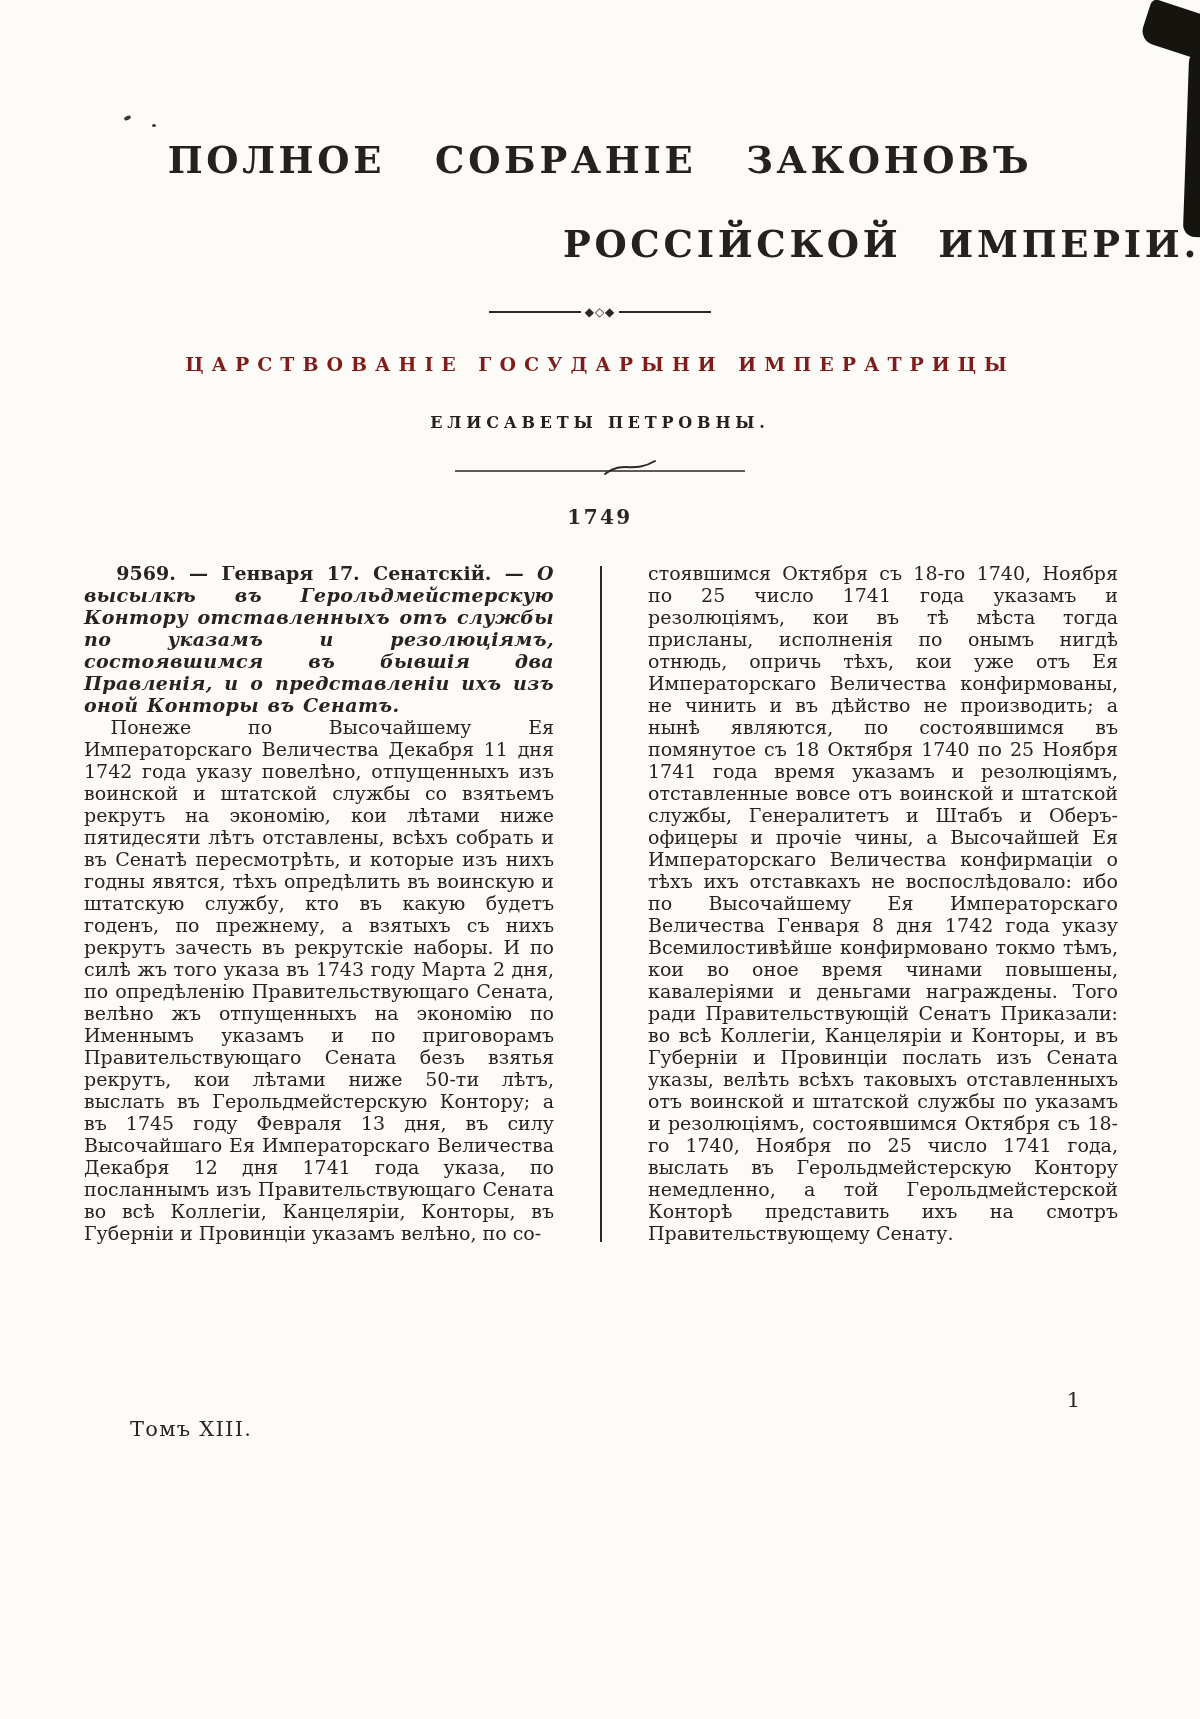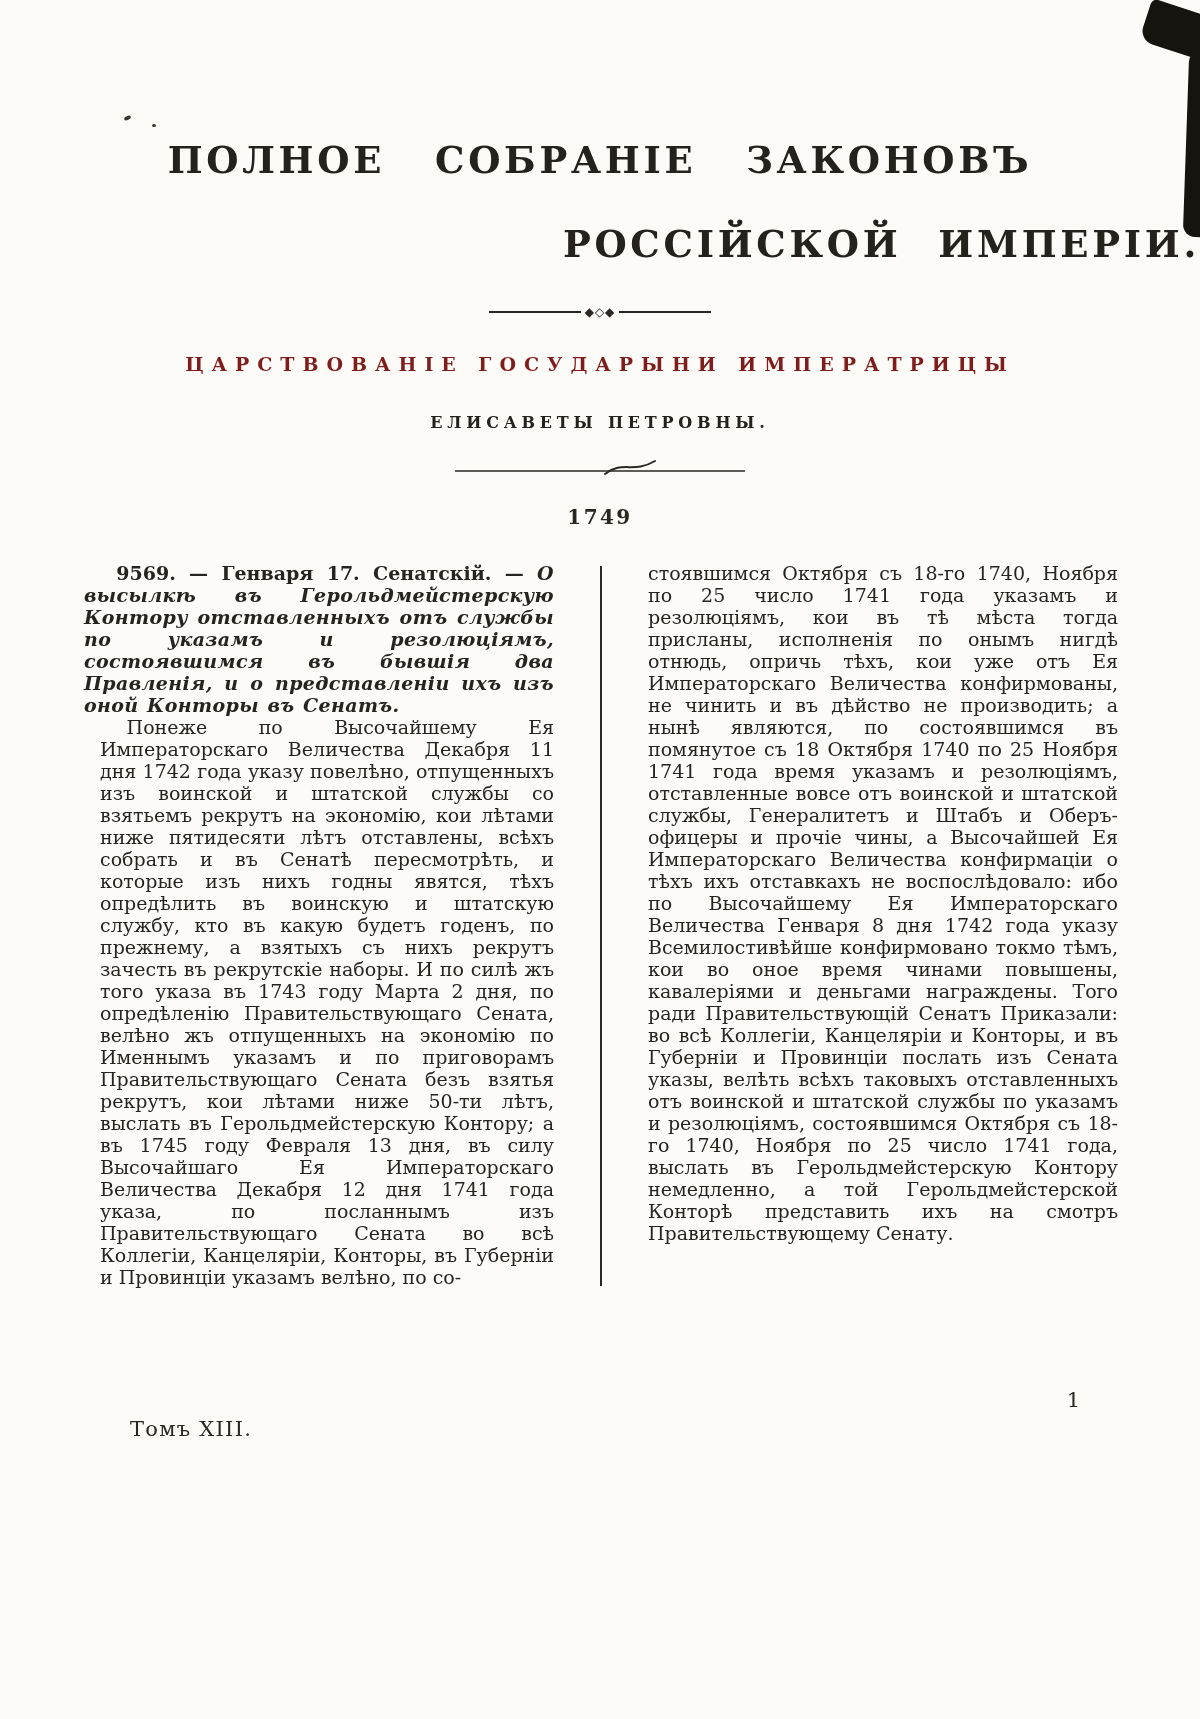--- a/index.html
+++ b/index.html
@@ -104,21 +104,21 @@
     align-self: stretch;
     margin-top: 4px;
     margin-bottom: 2px;
   }
   .headnote {
     font-weight: bold;
     text-indent: 1.7em;
   }
   .hn-lead { font-style: normal; }
   .hn-title { font-style: italic; letter-spacing: 0.02em; word-spacing: 0.08em; }
-  .body-par.indent { text-indent: 1.4em; margin-left: 16px; }
+  .body-par.indent { text-indent: 1.4em; }
 
   
   .footer { position: absolute; left: 0; top: 1390px; width: 100%; }
   .tome {
     position: absolute; left: 130px; top: 0;
     font-size: 21px; letter-spacing: 0.06em; color: #2a2620; margin-top: 27px;
   }
   .pagenum {
     position: absolute; right: 120px; top: -2px;
     font-size: 21px; color: #2a2620;

